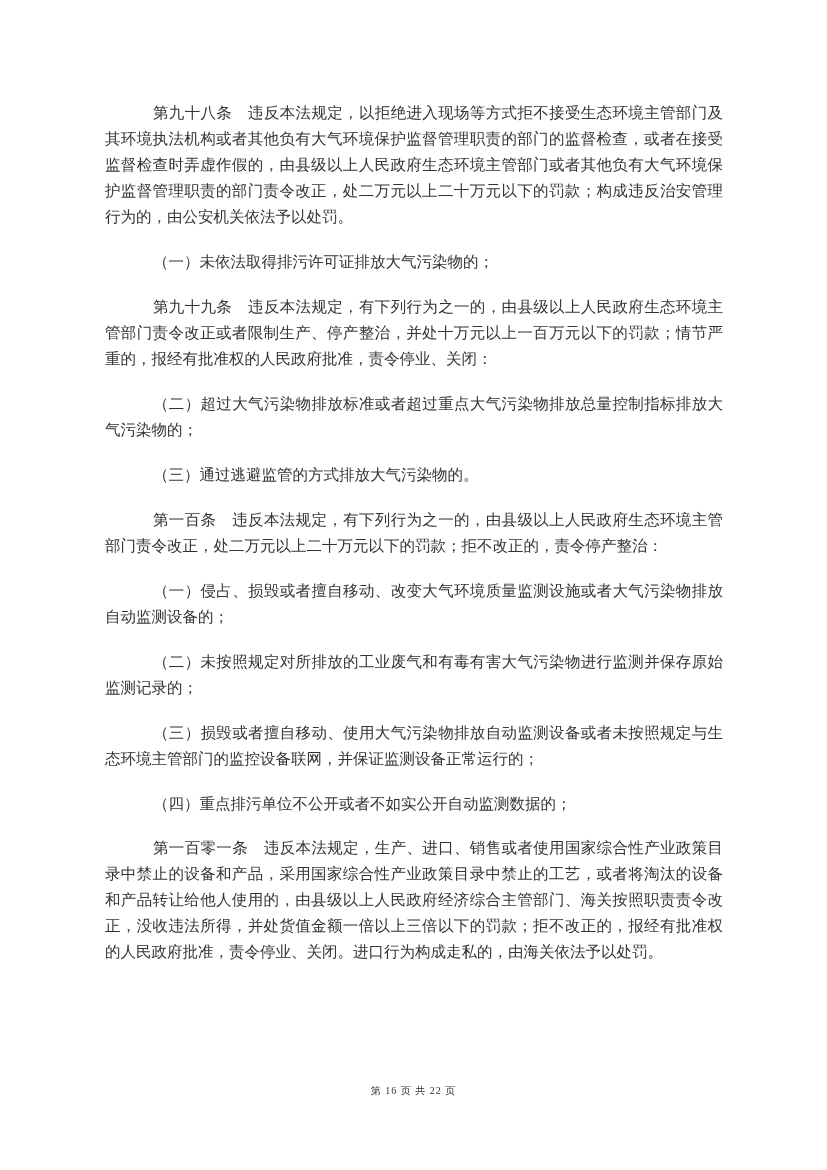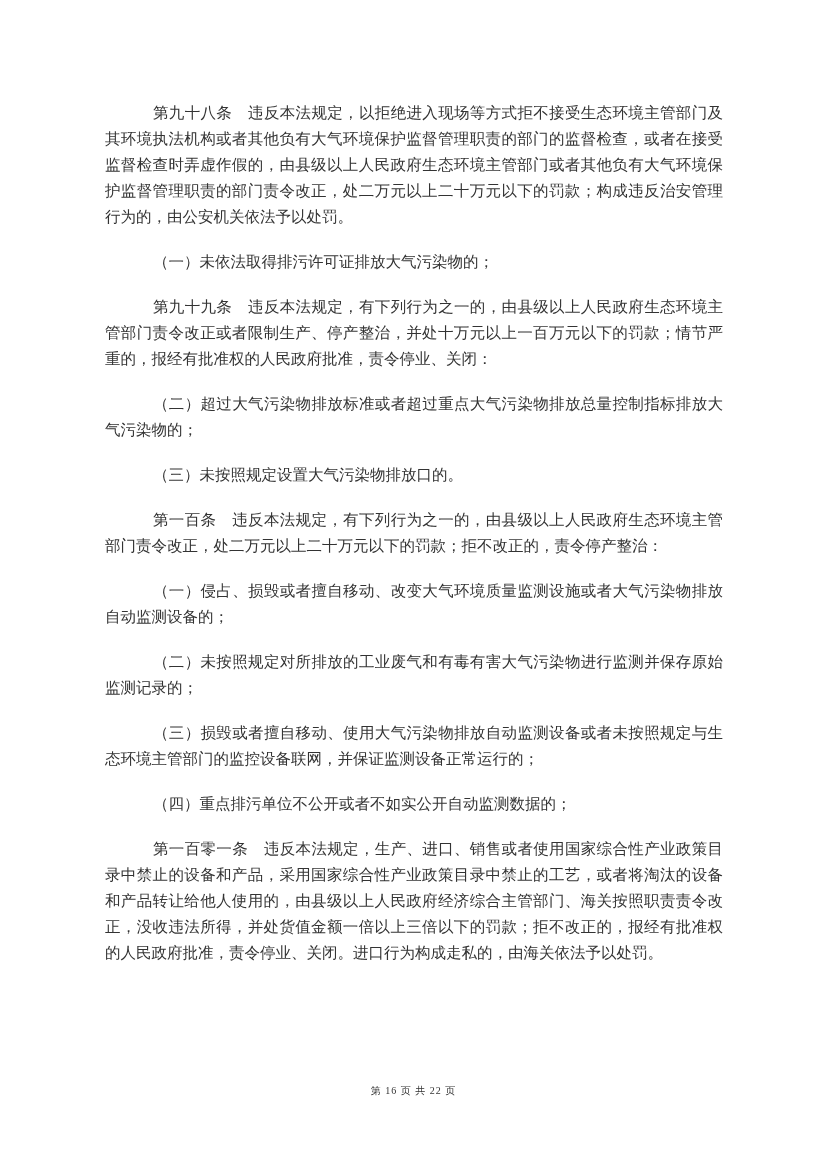--- a/index.html
+++ b/index.html
@@ -25,20 +25,21 @@
   .para {
     margin: 0 0 19px 0;
     font-size: 15.5px;
     line-height: 26px;
     text-align: justify;
     text-indent: 48px;
     word-break: break-all;
   }
   .para:last-child {
     margin-bottom: 0;
+    font-family: Liberation Mono, monospace;
   }
   .footer {
     position: absolute;
     left: 0;
     top: 1082px;
     width: 100%;
     text-align: center;
     font-size: 10px;
     line-height: 18px;
     color: #333333;
@@ -49,21 +50,21 @@
 </style>
 </head>
 <body>
 
 <div class="page">
   <div class="content" id="paragraphs-container">
       <p class="para">第九十八条　违反本法规定，以拒绝进入现场等方式拒不接受生态环境主管部门及其环境执法机构或者其他负有大气环境保护监督管理职责的部门的监督检查，或者在接受监督检查时弄虚作假的，由县级以上人民政府生态环境主管部门或者其他负有大气环境保护监督管理职责的部门责令改正，处二万元以上二十万元以下的罚款；构成违反治安管理行为的，由公安机关依法予以处罚。</p>
       <p class="para">（一）未依法取得排污许可证排放大气污染物的；</p>
       <p class="para">第九十九条　违反本法规定，有下列行为之一的，由县级以上人民政府生态环境主管部门责令改正或者限制生产、停产整治，并处十万元以上一百万元以下的罚款；情节严重的，报经有批准权的人民政府批准，责令停业、关闭：</p>
       <p class="para">（二）超过大气污染物排放标准或者超过重点大气污染物排放总量控制指标排放大气污染物的；</p>
-      <p class="para">（三）未按照规定设置大气污染物排放口的。</p>
+      <p class="para">（三）通过逃避监管的方式排放大气污染物的。</p>
       <p class="para">第一百条　违反本法规定，有下列行为之一的，由县级以上人民政府生态环境主管部门责令改正，处二万元以上二十万元以下的罚款；拒不改正的，责令停产整治：</p>
       <p class="para">（一）侵占、损毁或者擅自移动、改变大气环境质量监测设施或者大气污染物排放自动监测设备的；</p>
       <p class="para">（二）未按照规定对所排放的工业废气和有毒有害大气污染物进行监测并保存原始监测记录的；</p>
       <p class="para">（三）损毁或者擅自移动、使用大气污染物排放自动监测设备或者未按照规定与生态环境主管部门的监控设备联网，并保证监测设备正常运行的；</p>
       <p class="para">（四）重点排污单位不公开或者不如实公开自动监测数据的；</p>
       <p class="para">第一百零一条　违反本法规定，生产、进口、销售或者使用国家综合性产业政策目录中禁止的设备和产品，采用国家综合性产业政策目录中禁止的工艺，或者将淘汰的设备和产品转让给他人使用的，由县级以上人民政府经济综合主管部门、海关按照职责责令改正，没收违法所得，并处货值金额一倍以上三倍以下的罚款；拒不改正的，报经有批准权的人民政府批准，责令停业、关闭。进口行为构成走私的，由海关依法予以处罚。</p>
     </div>
   <div class="footer">
     <span class="page-number-text">第 16 页 共 22 页</span>
   </div>

